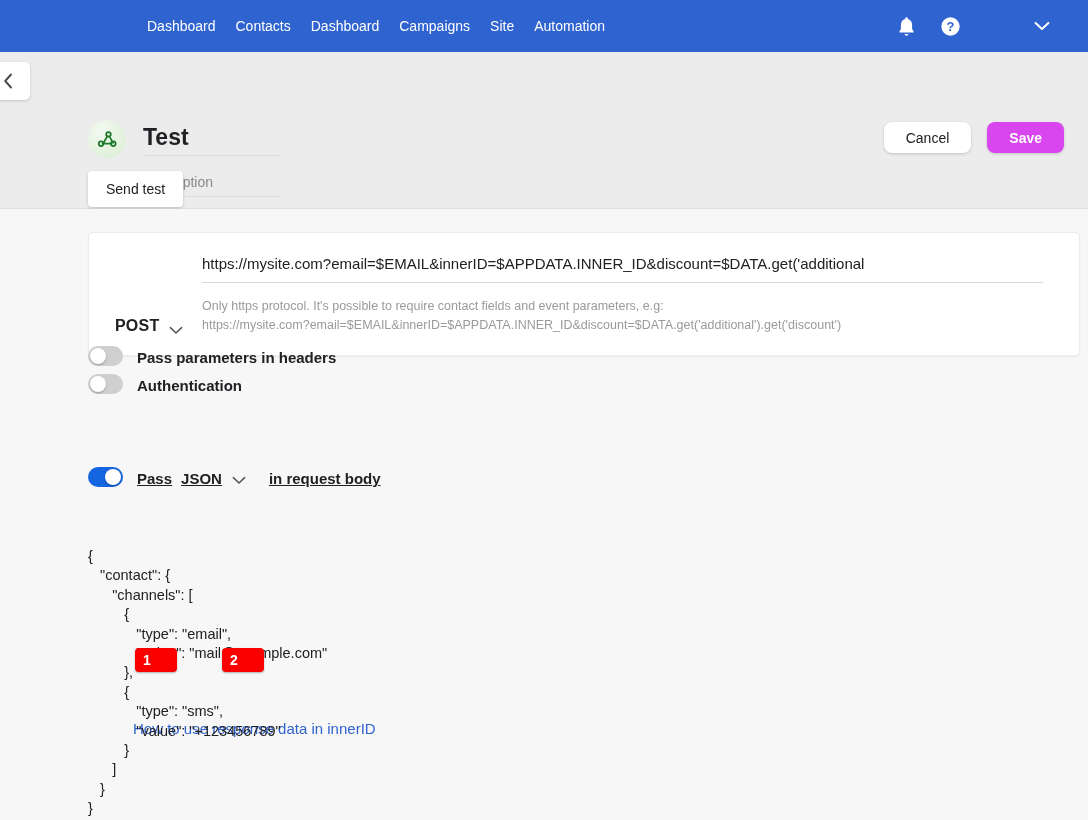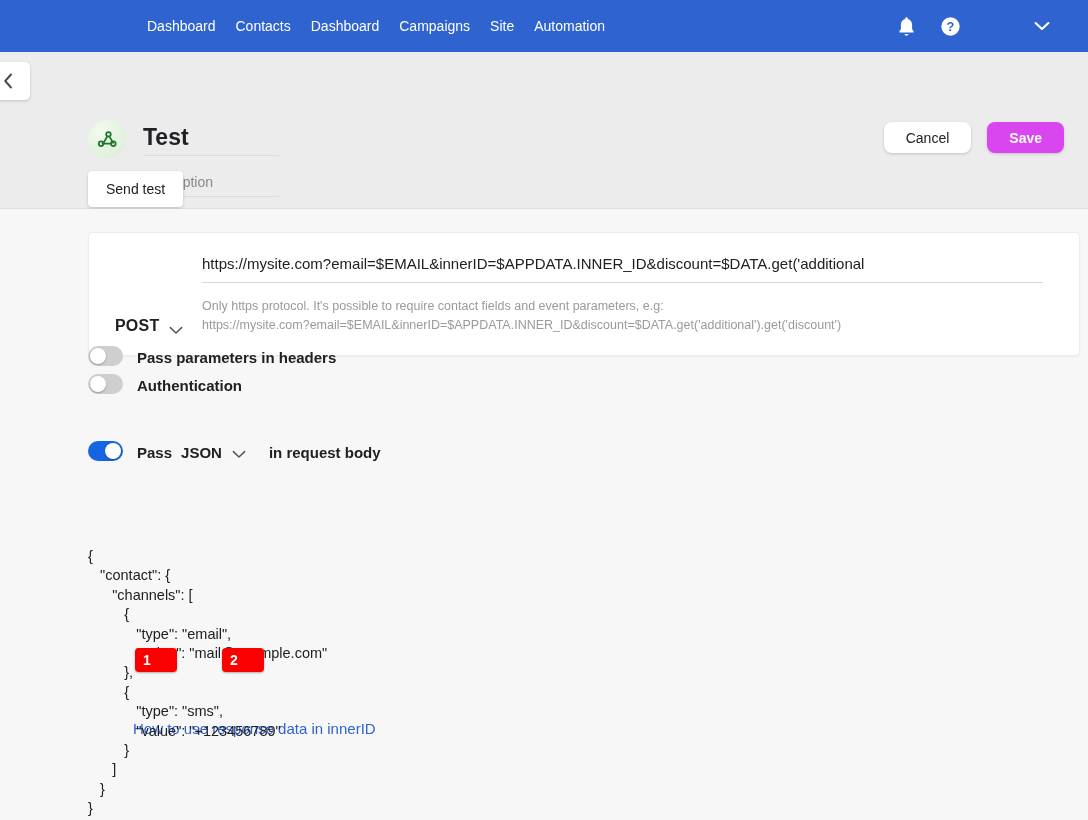--- a/index.html
+++ b/index.html
@@ -210,21 +210,21 @@
   
   .toggle-row {
     position: absolute;
     left: 88px;
     display: flex;
     align-items: flex-end;
     gap: 14px;
   }
   .row-headers  { top: 137px; }
   .row-auth     { top: 165px; }
-  .row-body     { top: 232px; }
+  .row-body     { top: 258px; text-decoration: underline; }
 
   .switch {
     width: 35px;
     height: 20px;
     border-radius: 10px;
     background: #cfcfcf;
     position: relative;
     cursor: pointer;
     flex: none;
   }

